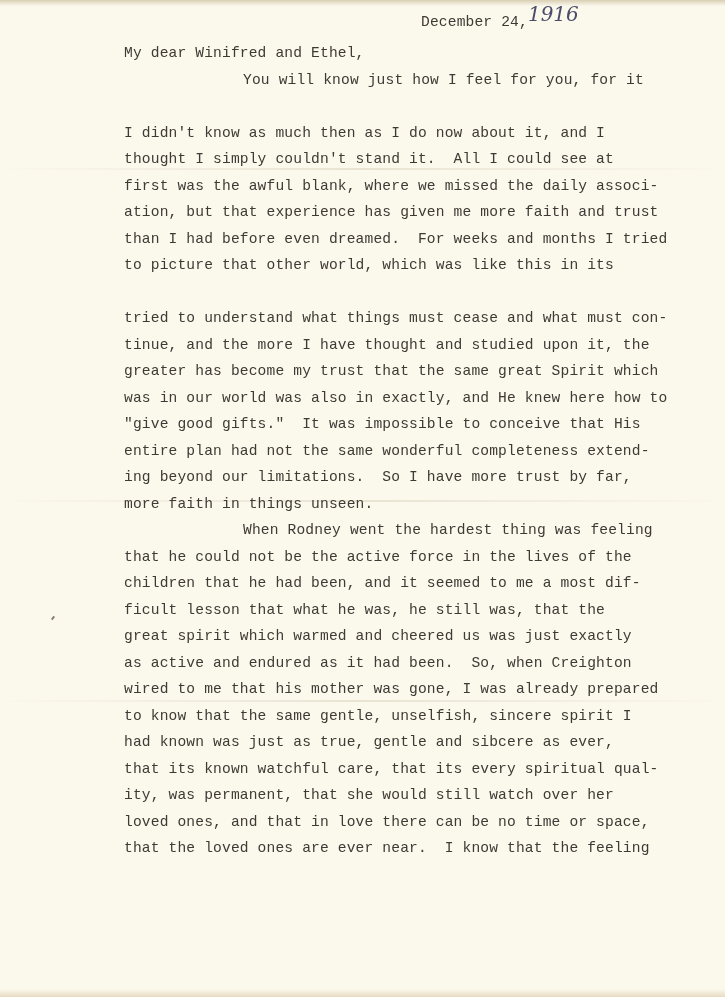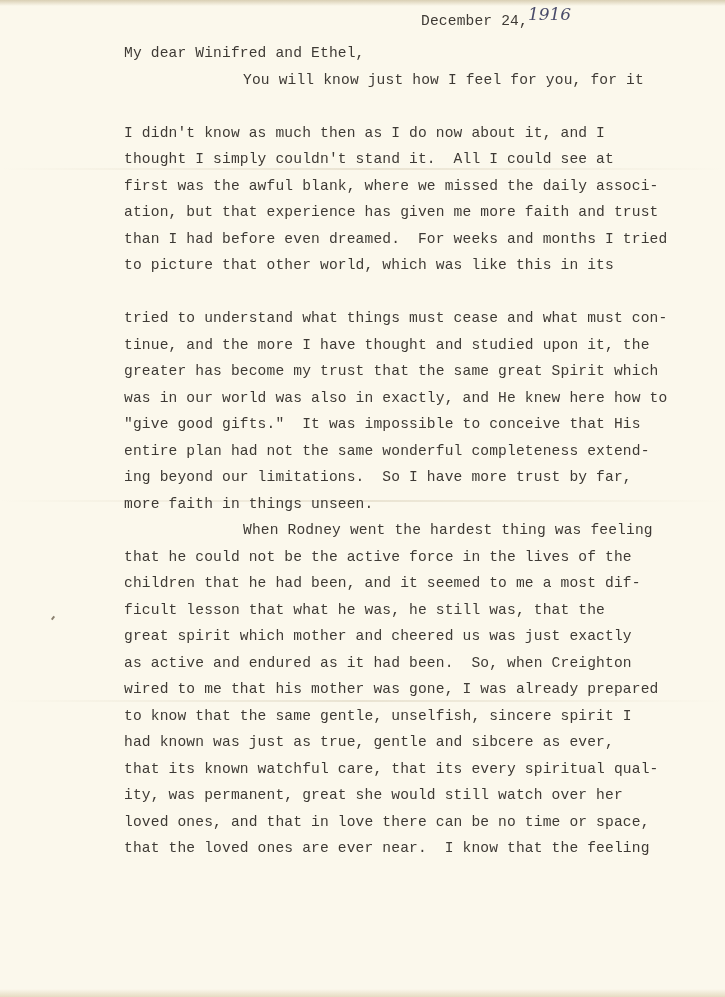--- a/index.html
+++ b/index.html
@@ -33,21 +33,21 @@
       font-size: 14.6px;
       letter-spacing: 0.15px;
       color: #3e3a35;
       white-space: pre;
       line-height: 18px;
     }
     .date { left: 421px; top: 10px; }
     .date .hand {
       font-family: "DejaVu Serif", serif;
       font-style: italic;
-      font-size: 17px;
+      font-size: 20px;
       color: #4a4c6a;
       letter-spacing: 0;
       position: relative; top: -5px;
     }
     .salutation { left: 124px; top: 44px; }
     .indent { left: 207px; margin-left: 36px; }
     .body-line { left: 124px; }
     .mark {
       position: absolute; left: 52px; top: 616px;
       width: 2px; height: 4px; background: #8a8070; transform: rotate(40deg);
@@ -78,24 +78,24 @@
   <div class="line body-line" style="top:389px">was in our world was also in exactly, and He knew here how to</div>
   <div class="line body-line" style="top:415px">"give good gifts."  It was impossible to conceive that His</div>
   <div class="line body-line" style="top:442px">entire plan had not the same wonderful completeness extend-</div>
   <div class="line body-line" style="top:468px">ing beyond our limitations.  So I have more trust by far,</div>
   <div class="line body-line" style="top:495px">more faith in things unseen.</div>
 
   <div class="line indent" style="top:521px">When Rodney went the hardest thing was feeling</div>
   <div class="line body-line" style="top:548px">that he could not be the active force in the lives of the</div>
   <div class="line body-line" style="top:574px">children that he had been, and it seemed to me a most dif-</div>
   <div class="line body-line" style="top:601px">ficult lesson that what he was, he still was, that the</div>
-  <div class="line body-line" style="top:627px">great spirit which mother and cheered us was just exactly</div>
+  <div class="line body-line" style="top:627px">great spirit which warmed and cheered us was just exactly</div>
   <div class="line body-line" style="top:654px">as active and endured as it had been.  So, when Creighton</div>
   <div class="line body-line" style="top:680px">wired to me that his mother was gone, I was already prepared</div>
   <div class="line body-line" style="top:707px">to know that the same gentle, unselfish, sincere spirit I</div>
   <div class="line body-line" style="top:733px">had known was just as true, gentle and sibcere as ever,</div>
   <div class="line body-line" style="top:760px">that its known watchful care, that its every spiritual qual-</div>
-  <div class="line body-line" style="top:786px">ity, was permanent, great she would still watch over her</div>
+  <div class="line body-line" style="top:786px">ity, was permanent, that she would still watch over her</div>
   <div class="line body-line" style="top:813px">loved ones, and that in love there can be no time or space,</div>
   <div class="line body-line" style="top:839px">that the loved ones are ever near.  I know that the feeling</div>
 
   <div class="mark"></div>
 </div>
 
 </body></html>

